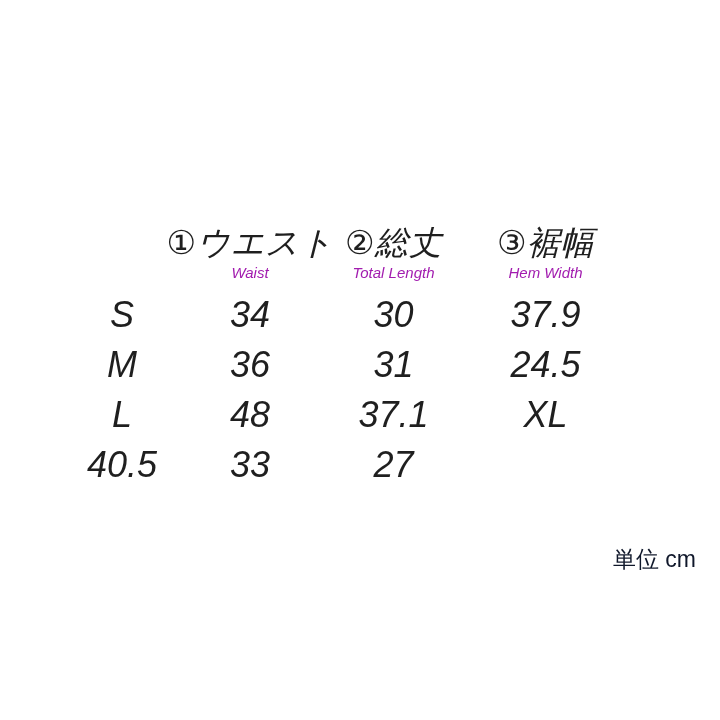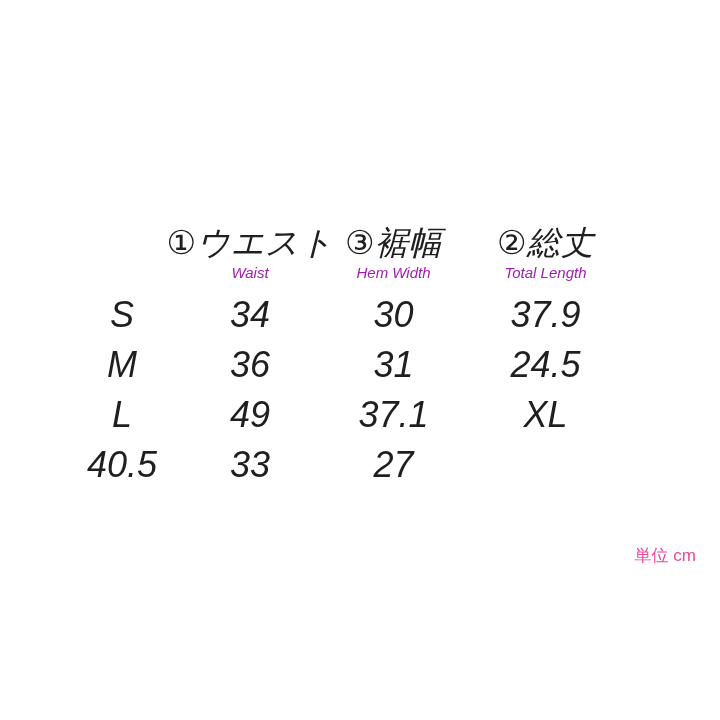--- a/index.html
+++ b/index.html
@@ -48,59 +48,59 @@
     display: flex;
     align-items: center;
     justify-content: center;
     font-size: 36px;
     color: #1f1f1f;
   }
   .unit-note {
     position: absolute;
     top: 544px;
     right: 24px;
-    font-size: 17px;
-    color: #ec4899;
+    font-size: 23px;
+    color: #0f172a;
     white-space: nowrap;
   }
 </style>
 </head>
 <body>
 
 <div class="size-table">
 
   <div class="hcell"></div>
 
   <div class="hcell">
     <span class="jp">①ウエスト</span>
     <span class="en">Waist</span>
   </div>
 
   <div class="hcell">
-    <span class="jp">③裾幅</span>
-    <span class="en">Hem Width</span>
+    <span class="jp">②総丈</span>
+    <span class="en">Total Length</span>
   </div>
 
   <div class="hcell">
-    <span class="jp">②総丈</span>
-    <span class="en">Total Length</span>
+    <span class="jp">③裾幅</span>
+    <span class="en">Hem Width</span>
   </div>
 
   <div class="dcell">S</div>
   <div class="dcell">34</div>
   <div class="dcell">30</div>
   <div class="dcell">37.9</div>
 
   <div class="dcell">M</div>
   <div class="dcell">36</div>
   <div class="dcell">31</div>
   <div class="dcell">24.5</div>
 
   <div class="dcell">L</div>
-  <div class="dcell">49</div>
+  <div class="dcell">48</div>
   <div class="dcell">37.1</div>
 
   <div class="dcell">XL</div>
   <div class="dcell">40.5</div>
   <div class="dcell">33</div>
   <div class="dcell">27</div>
 
 </div>
 
 <div class="unit-note">単位 cm</div>

